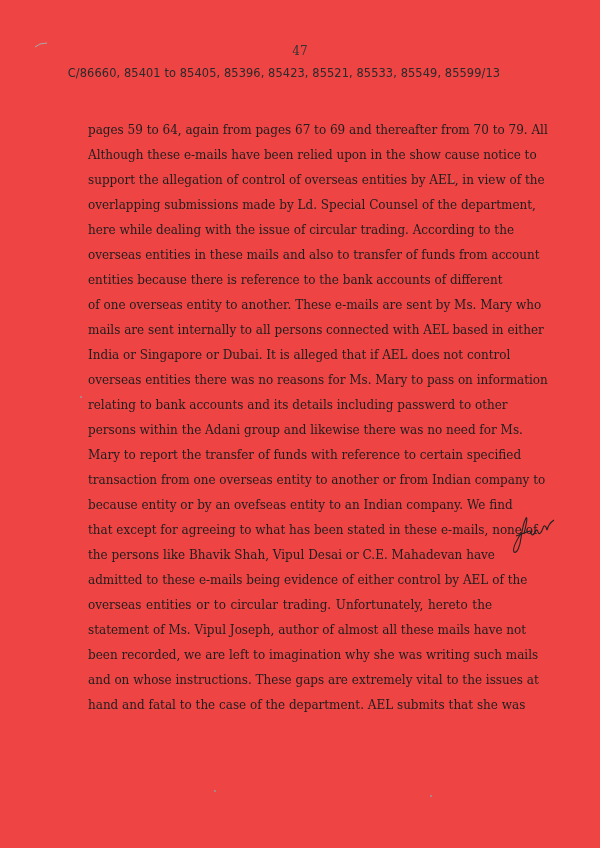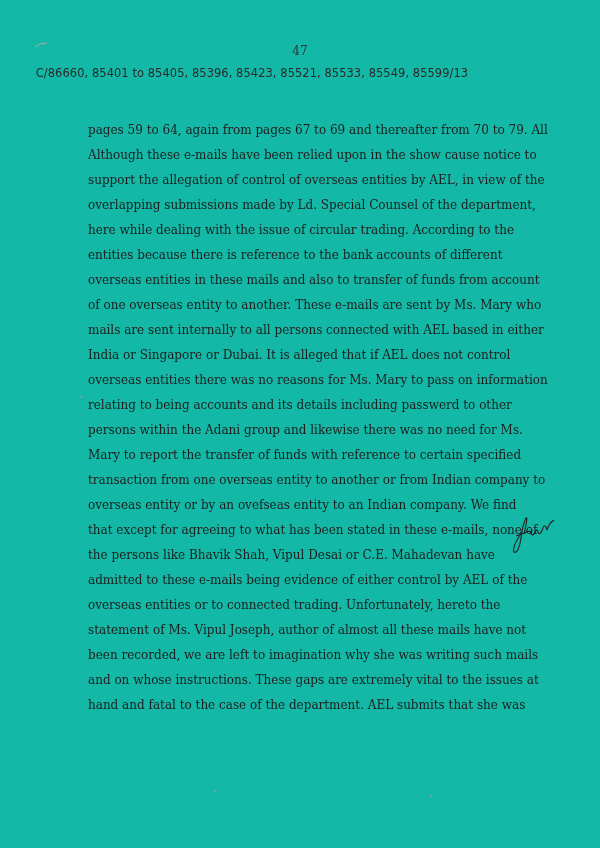--- a/index.html
+++ b/index.html
@@ -1,24 +1,24 @@
 <!DOCTYPE html>
 <html><head>
   <meta charset="utf-8">
   <style>
     html, body { margin: 0; padding: 0; background: #ffffff; }
     body { width: 600px; height: 848px; position: relative; overflow: hidden; }
-    .page { position: absolute; left: 0; top: 0; width: 600px; height: 848px; background: #14b8a6; }
+    .page { position: absolute; left: 0; top: 0; width: 600px; height: 848px; background: #ef4444; }
     .page-number {
       position: absolute; top: 44px; left: 0; width: 600px; text-align: center;
       font-family: "DejaVu Serif", serif; font-size: 12px; color: #333;
     }
     .case-ref {
       position: absolute; top: 66px; left: 0; width: 504px; text-align: center;
-      font-family: "DejaVu Sans", sans-serif; font-size: 11.4px; color: #2a2a2a; letter-spacing: 0.1px;
+      font-family: "DejaVu Sans", sans-serif; font-size: 11.4px; color: #2a2a2a; letter-spacing: 0.1px; padding-left: 32px;
     }
     .body-text { position: absolute; left: 88px; top: 118px; width: 404px; }
     .line {
       height: 25px; line-height: 25px;
       font-family: "DejaVu Serif", serif; font-size: 12px; color: #1e1e1e;
       white-space: nowrap; text-align: justify; text-align-last: justify;
     }
     .signature { position: absolute; left: 508px; top: 512px; width: 50px; height: 44px; }
     .corner-mark { position: absolute; left: 34px; top: 42px; width: 14px; height: 6px; }
     .speck { position: absolute; width: 2px; height: 2px; background: #999; border-radius: 1px; }
@@ -33,35 +33,35 @@
 
   <div class="page-number">47</div>
   <div class="case-ref">C/86660, 85401 to 85405, 85396, 85423, 85521, 85533, 85549, 85599/13</div>
 
   <div class="body-text">
     <div class="line">pages 59 to 64, again from pages 67 to 69 and thereafter from 70 to 79.  All</div>
     <div class="line">Although these e-mails have been relied upon in the show cause notice to</div>
     <div class="line">support the allegation of control of overseas entities by AEL, in view of the</div>
     <div class="line">overlapping submissions made by Ld. Special Counsel of the department,</div>
     <div class="line">here while dealing with the issue of circular trading. According to the</div>
+    <div class="line">overseas entities in these mails and also to transfer of funds from account</div>
     <div class="line">entities because there is reference to the bank accounts of different</div>
-    <div class="line">overseas entities in these mails and also to transfer of funds from account</div>
     <div class="line">of one overseas entity to another.  These e-mails are sent by Ms. Mary who</div>
     <div class="line">mails are sent internally to all persons connected with AEL based in either</div>
     <div class="line">India or Singapore or Dubai.  It is alleged that if AEL does not control</div>
     <div class="line">overseas entities there was no reasons for Ms. Mary to pass on information</div>
-    <div class="line">relating to being accounts and its details including passwerd to other</div>
+    <div class="line">relating to bank accounts and its details including passwerd to other</div>
     <div class="line">persons within the Adani group and likewise there was no need for Ms.</div>
     <div class="line">Mary to report the transfer of funds with reference to certain specified</div>
     <div class="line">transaction from one overseas entity to another or from Indian company to</div>
-    <div class="line">overseas entity or by an ovefseas entity to an Indian company.   We find</div>
+    <div class="line">because entity or by an ovefseas entity to an Indian company.   We find</div>
     <div class="line">that except for agreeing to what has been stated in these e-mails, none of</div>
     <div class="line">the persons like Bhavik Shah, Vipul Desai or C.E. Mahadevan have</div>
     <div class="line">admitted to these e-mails being evidence of either control by AEL of the</div>
-    <div class="line">overseas entities or to connected trading.   Unfortunately, hereto the</div>
+    <div class="line">overseas entities or to circular trading.   Unfortunately, hereto the</div>
     <div class="line">statement of Ms. Vipul Joseph, author of almost all these mails have not</div>
     <div class="line">been recorded, we are left to imagination why she was writing such mails</div>
     <div class="line">and on whose instructions.  These gaps are extremely vital to the issues at</div>
     <div class="line">hand and fatal to the case of the department.  AEL submits that she was</div>
   </div>
 
   <svg class="signature" viewBox="0 0 50 44">
     <path d="M14 20 C10 26, 4 36, 6 40 C9 42, 12 34, 13 26 C14 18, 16 10, 18 6 C20 4, 18 14, 16 22" stroke="#222" stroke-width="1.1" fill="none"></path>
     <path d="M8 24 C14 22, 18 20, 22 19 C23 22, 24 24, 26 22 C28 18, 29 16, 30 20 C31 23, 33 22, 35 16 C36 12, 38 14, 39 18 C40 14, 43 10, 46 8" stroke="#222" stroke-width="1.1" fill="none"></path>
   </svg>

